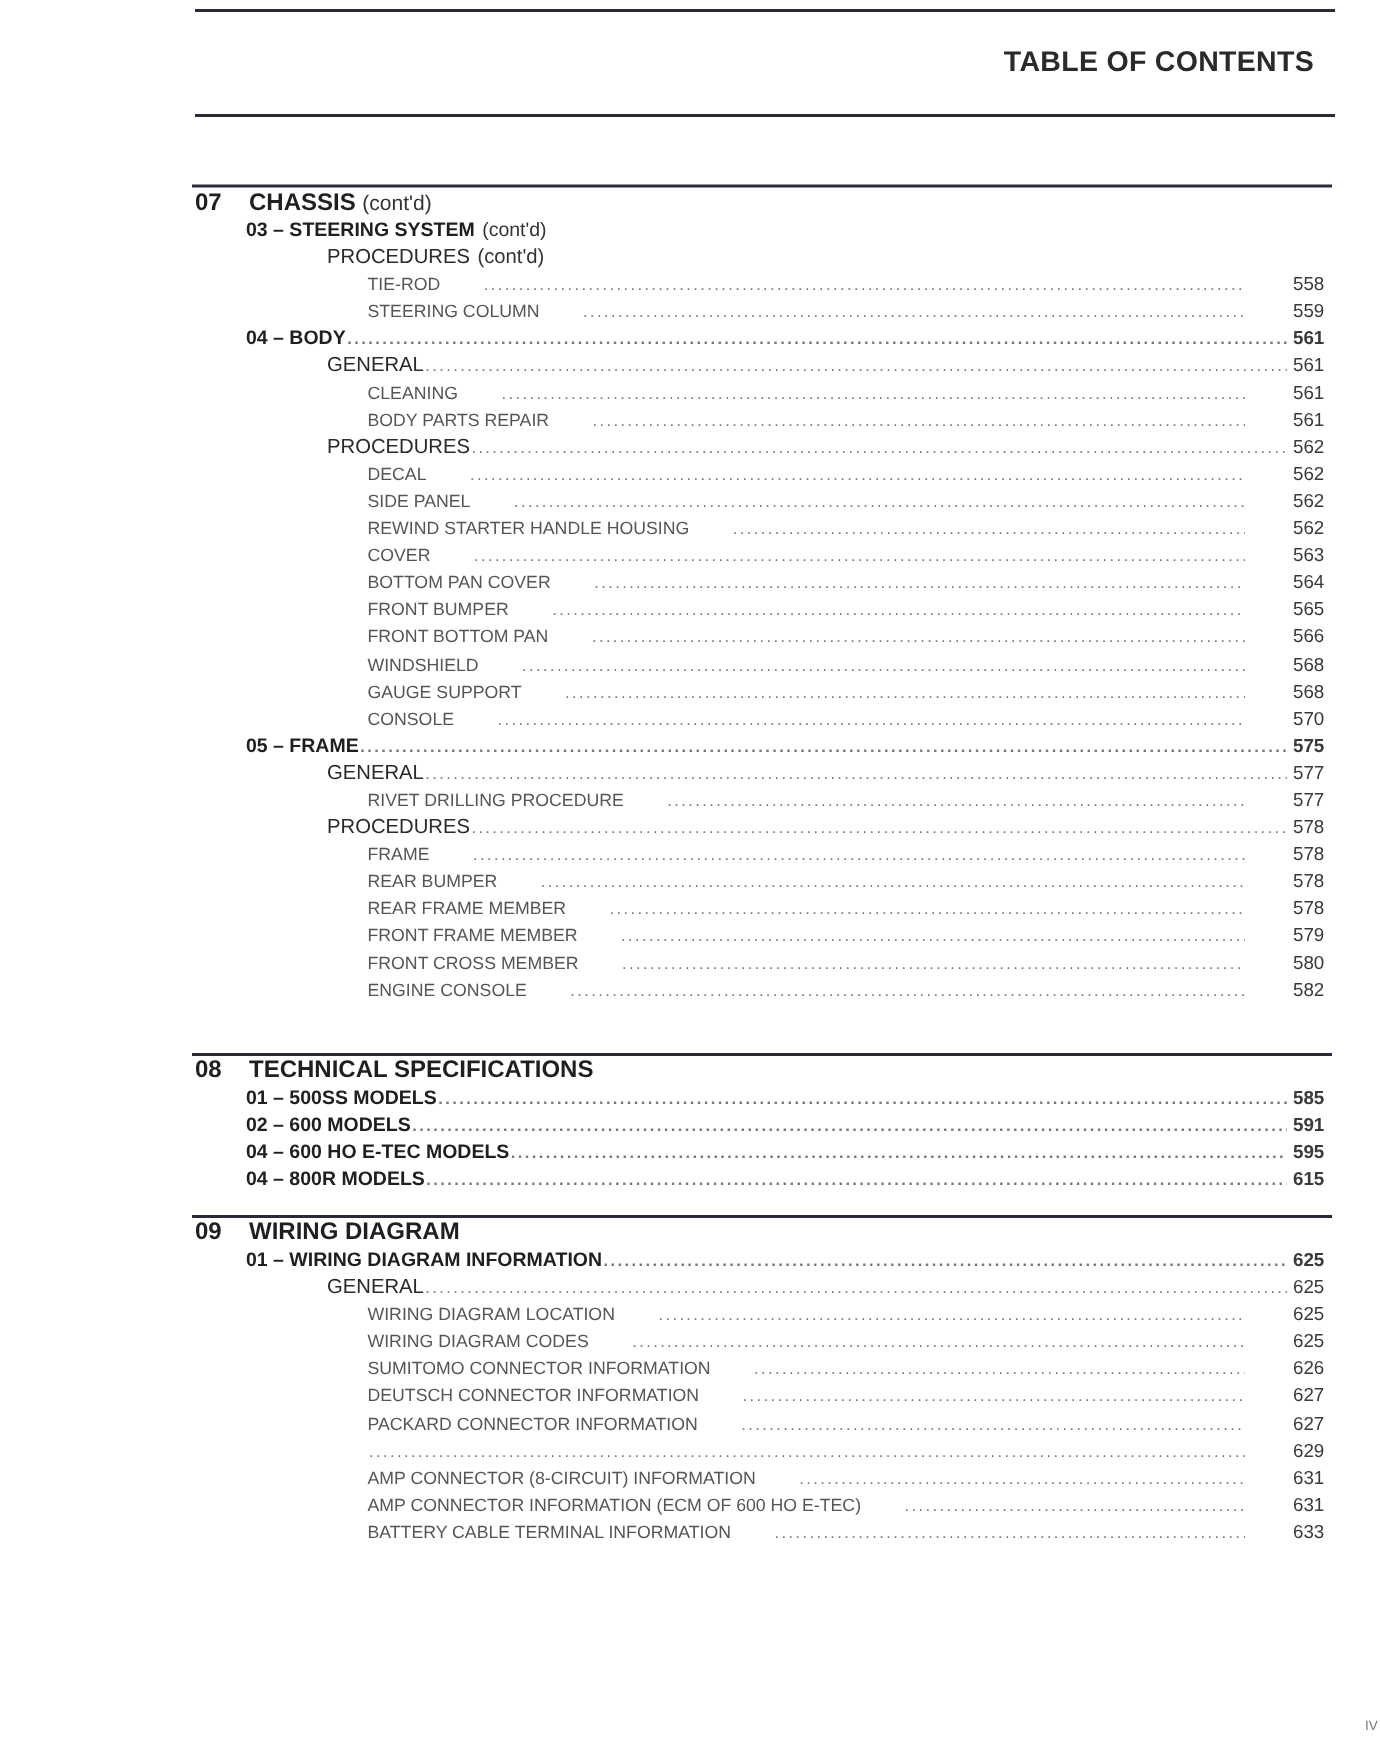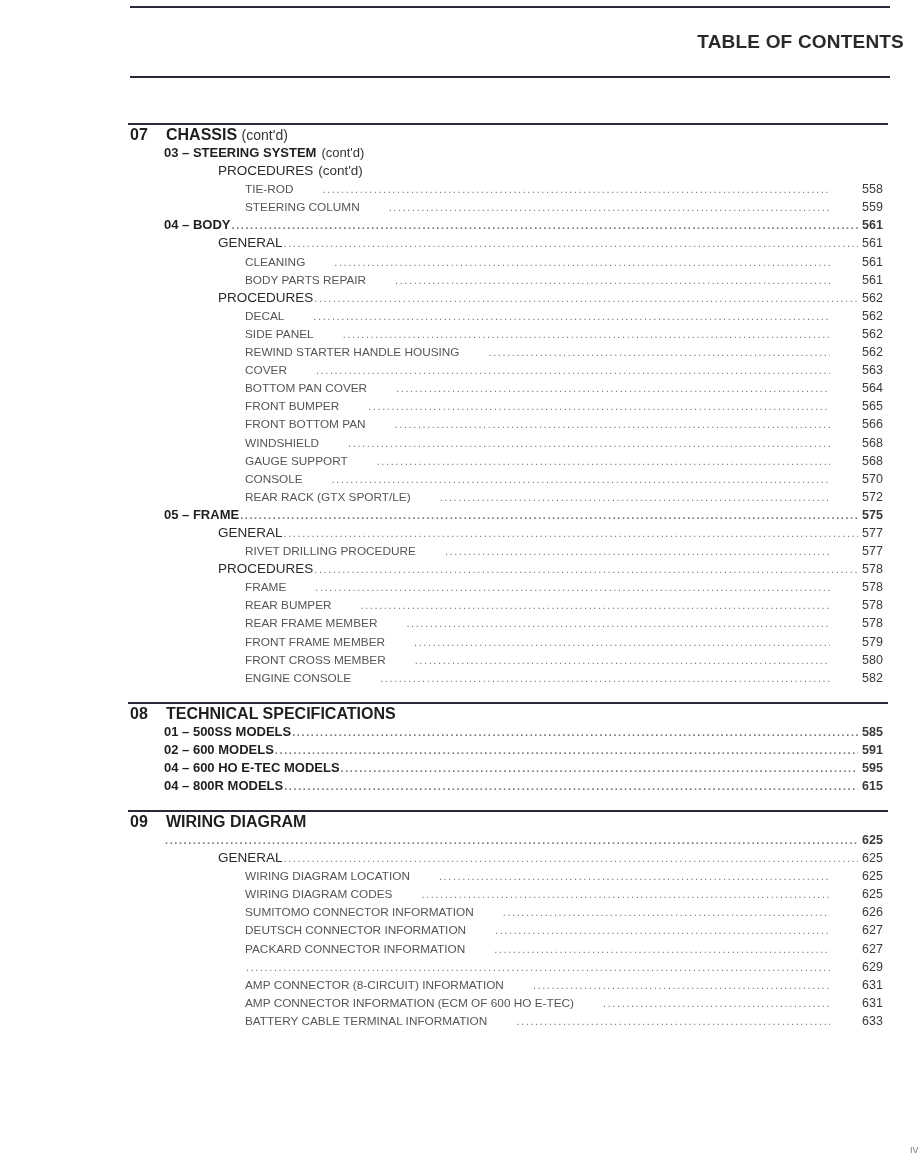--- a/index.html
+++ b/index.html
@@ -1,21 +1,21 @@
 <!DOCTYPE html>
 <html><head>
 <meta charset="utf-8">
 <style>
   html, body { margin: 0; padding: 0; background: #ffffff; }
   body { width: 920px; height: 1163px; position: relative; overflow: hidden;
          font-family: "Liberation Sans", sans-serif; color: #2b2b2b; }
   .rule { position: absolute; left: 130px; width: 760px; height: 2px; background: #2a2a3a; }
   .rule.r1 { top: 6px; }
   .rule.r2 { top: 76px; }
-  .page-title { position: absolute; right: 16px; top: 31px; font-weight: bold; font-size: 19px;
+  .page-title { position: absolute; right: 44px; top: 31px; font-weight: bold; font-size: 19px;
                 letter-spacing: 0.2px; color: #2a2a2a; }
   .section { position: absolute; left: 128px; width: 760px; }
   .section-rule { height: 2px; background: #2a2a3a; }
   .sec-head { height: 18px; line-height: 18px; font-weight: bold; font-size: 16px; color: #1f1f1f;
               white-space: nowrap; margin-top: 1px; }
   .sec-head .num { display: inline-block; width: 36px; padding-left: 2px; }
   .sec-head .cont { font-weight: normal; font-size: 14px; color: #333; }
   .row { display: flex; align-items: baseline; height: 18.1px; line-height: 18.1px; white-space: nowrap; }
   .row .lbl { flex: 0 0 auto; }
   .row .dots { flex: 1 1 auto; overflow: hidden; color: #777; font-size: 11px; letter-spacing: 1.6px;
@@ -131,25 +131,20 @@
       <div class="row l3">
         <span class="lbl"><span>GAUGE SUPPORT</span></span>
         <span class="dots"></span>
         <span class="pg">568</span>
       </div>
       <div class="row l3">
         <span class="lbl"><span>CONSOLE</span></span>
         <span class="dots"></span>
         <span class="pg">570</span>
       </div>
-      <div class="row l3">
-        <span class="lbl"><span>REAR RACK (GTX SPORT/LE)</span></span>
-        <span class="dots"></span>
-        <span class="pg">572</span>
-      </div>
       <div class="row l1">
         <span class="lbl"><span>05 – FRAME</span></span>
         <span class="dots"></span>
         <span class="pg">575</span>
       </div>
       <div class="row l2">
         <span class="lbl"><span>GENERAL</span></span>
         <span class="dots"></span>
         <span class="pg">577</span>
       </div>
@@ -225,20 +220,21 @@
     </div>
 </div>
 
 <div class="section" style="top:810px;">
   <div class="section-rule"></div>
   <div class="sec-head">
     <span class="num">09</span><span>WIRING DIAGRAM</span>
   </div>
   <div id="entries-2">
       <div class="row l1">
+        <span class="lbl"><span>01 – WIRING DIAGRAM INFORMATION</span></span>
         <span class="dots"></span>
         <span class="pg">625</span>
       </div>
       <div class="row l2">
         <span class="lbl"><span>GENERAL</span></span>
         <span class="dots"></span>
         <span class="pg">625</span>
       </div>
       <div class="row l3">
         <span class="lbl"><span>WIRING DIAGRAM LOCATION</span></span>

